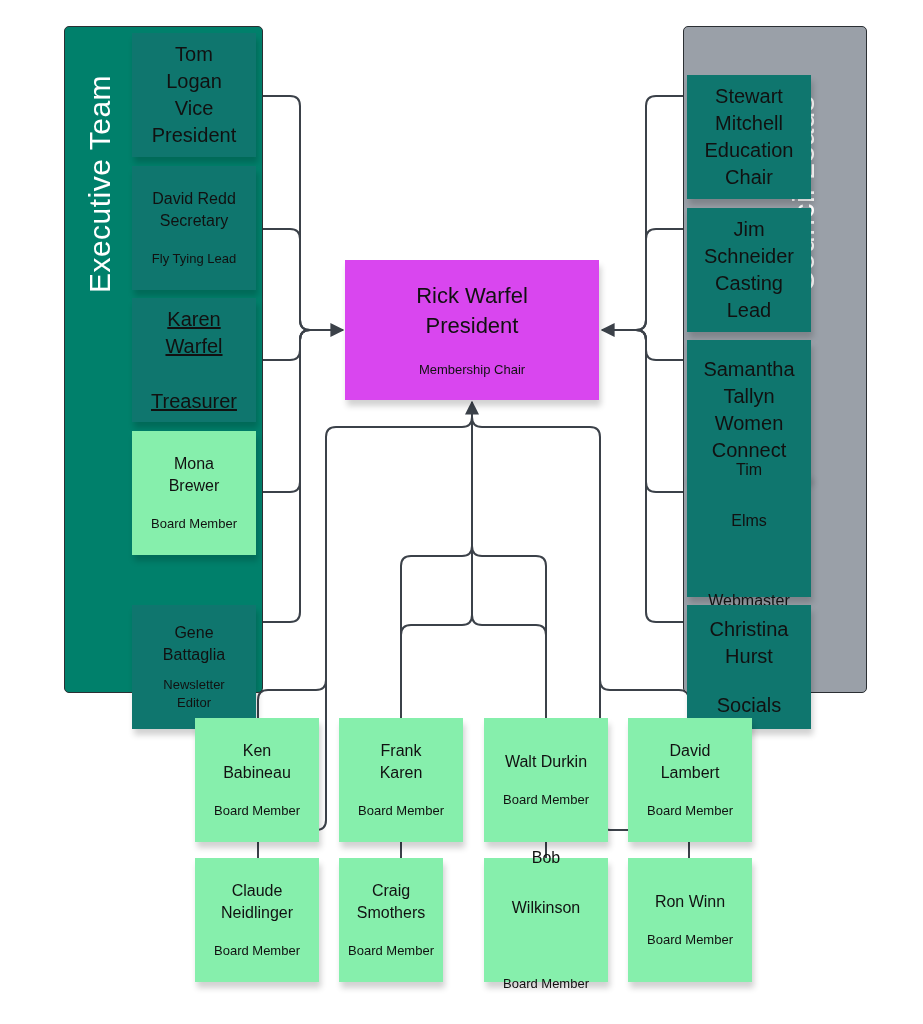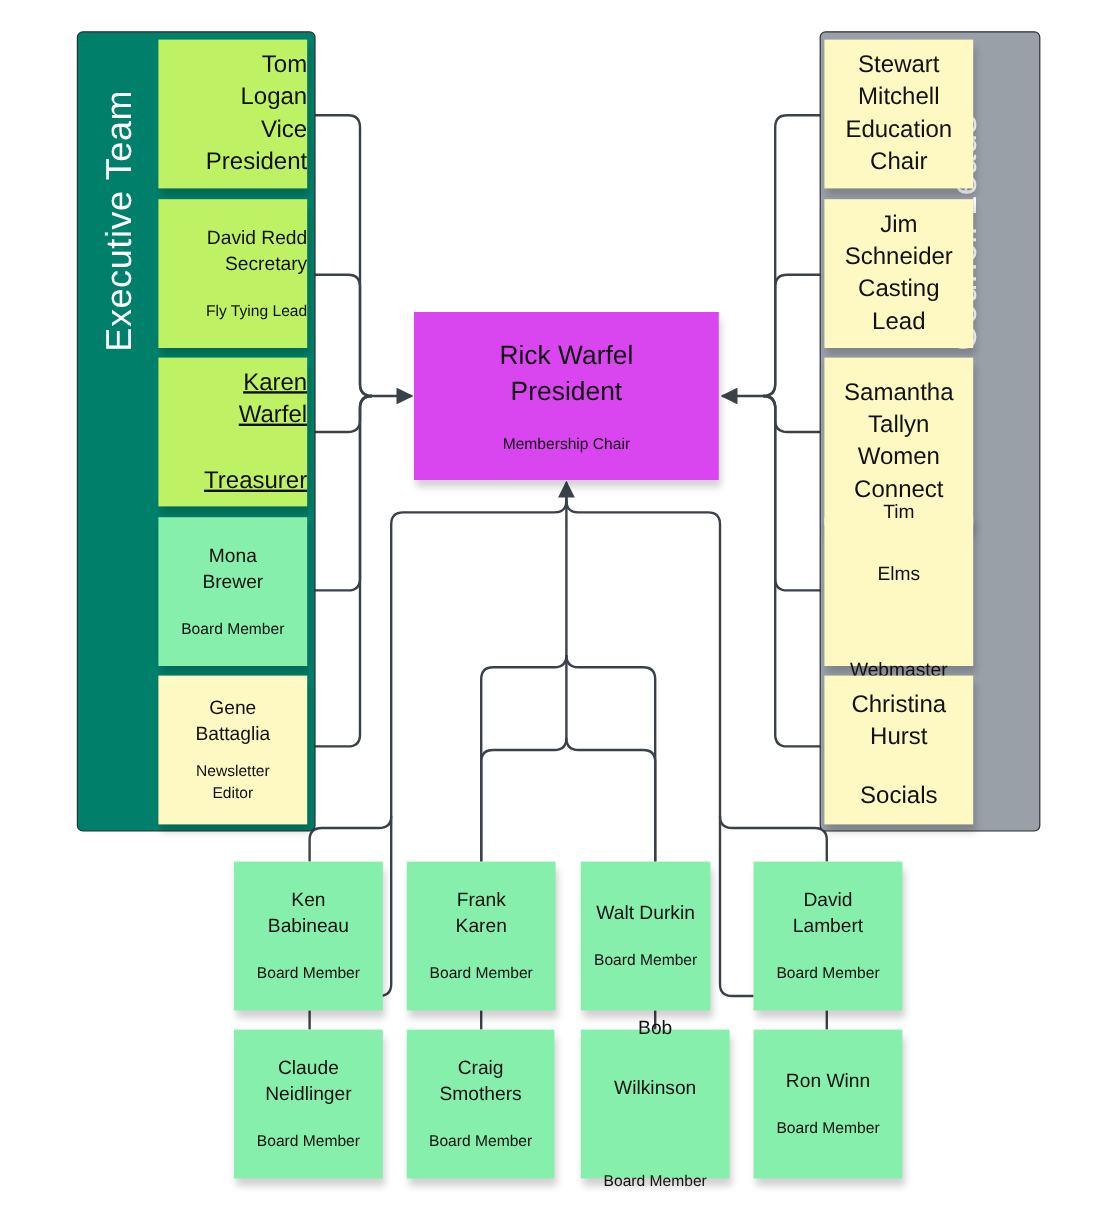--- a/index.html
+++ b/index.html
@@ -9,23 +9,23 @@
   .panel-exec { left: 64px; top: 26px; width: 199px; height: 667px; background: #00806b; }
   .panel-council { left: 683px; top: 26px; width: 184px; height: 667px; background: #9aa0a8; }
   .panel-label { position: absolute; color: #ffffff; font-size: 30px; white-space: nowrap;
                  transform: rotate(-90deg); transform-origin: center center; letter-spacing: 0.5px; }
   .panel-exec .panel-label { left: -135px; top: 140px; width: 340px; text-align: center; }
   .panel-council .panel-label { left: -50px; top: 150px; width: 340px; text-align: center; }
 
   .card { position: absolute; box-sizing: border-box; display: flex; flex-direction: column;
           align-items: center; justify-content: center; text-align: center;
           box-shadow: 2px 6px 6px rgba(0,0,0,0.18); }
-  .teal { background: #bef264; align-items: flex-end; }
+  .teal { background: #0f766e; }
   .blue { background: #86efac; }
-  .gray { background: #fef9c3; }
+  .gray { background: #0f766e; margin-top: 42px; }
   .orange { background: #d946ef; }
   .name { font-size: 20px; line-height: 27px; }
   .name-sm { font-size: 16px; line-height: 22px; }
   .role-sm { font-size: 13px; line-height: 18px; }
   .role-lg { font-size: 20px; line-height: 27px; }
   .gap { height: 18px; }
 
   svg.connectors { position: absolute; left: 0; top: 0; }
 </style>
 </head>
@@ -146,38 +146,38 @@
   <div class="name-sm">Babineau</div>
   <div class="gap"></div>
   <div class="role-sm">Board Member</div>
 </div>
 <div class="card blue" style="left:339px;top:718px;width:124px;height:124px;">
   <div class="name-sm">Frank</div>
   <div class="name-sm">Karen</div>
   <div class="gap"></div>
   <div class="role-sm">Board Member</div>
 </div>
-<div class="card blue" style="left:484px;top:718px;width:108px;height:124px;">
+<div class="card blue" style="left:484px;top:718px;width:124px;height:124px;">
   <div class="name-sm">Walt Durkin</div>
   <div class="gap"></div>
   <div class="role-sm">Board Member</div>
 </div>
 <div class="card blue" style="left:628px;top:718px;width:124px;height:124px;">
   <div class="name-sm">David</div>
   <div class="name-sm">Lambert</div>
   <div class="gap"></div>
   <div class="role-sm">Board Member</div>
 </div>
 <div class="card blue" style="left:195px;top:858px;width:124px;height:124px;">
   <div class="name-sm">Claude</div>
   <div class="name-sm">Neidlinger</div>
   <div class="gap"></div>
   <div class="role-sm">Board Member</div>
 </div>
-<div class="card blue" style="left:339px;top:858px;width:123px;height:124px;">
+<div class="card blue" style="left:339px;top:858px;width:104px;height:124px;">
   <div class="name-sm">Craig</div>
   <div class="name-sm">Smothers</div>
   <div class="gap"></div>
   <div class="role-sm">Board Member</div>
 </div>
 <div class="card blue" style="left:484px;top:858px;width:124px;height:124px;gap:28px;">
   <div class="name-sm">Bob</div>
   <div class="name-sm">Wilkinson</div>
   <div class="gap"></div>
   <div class="role-sm">Board Member</div>

